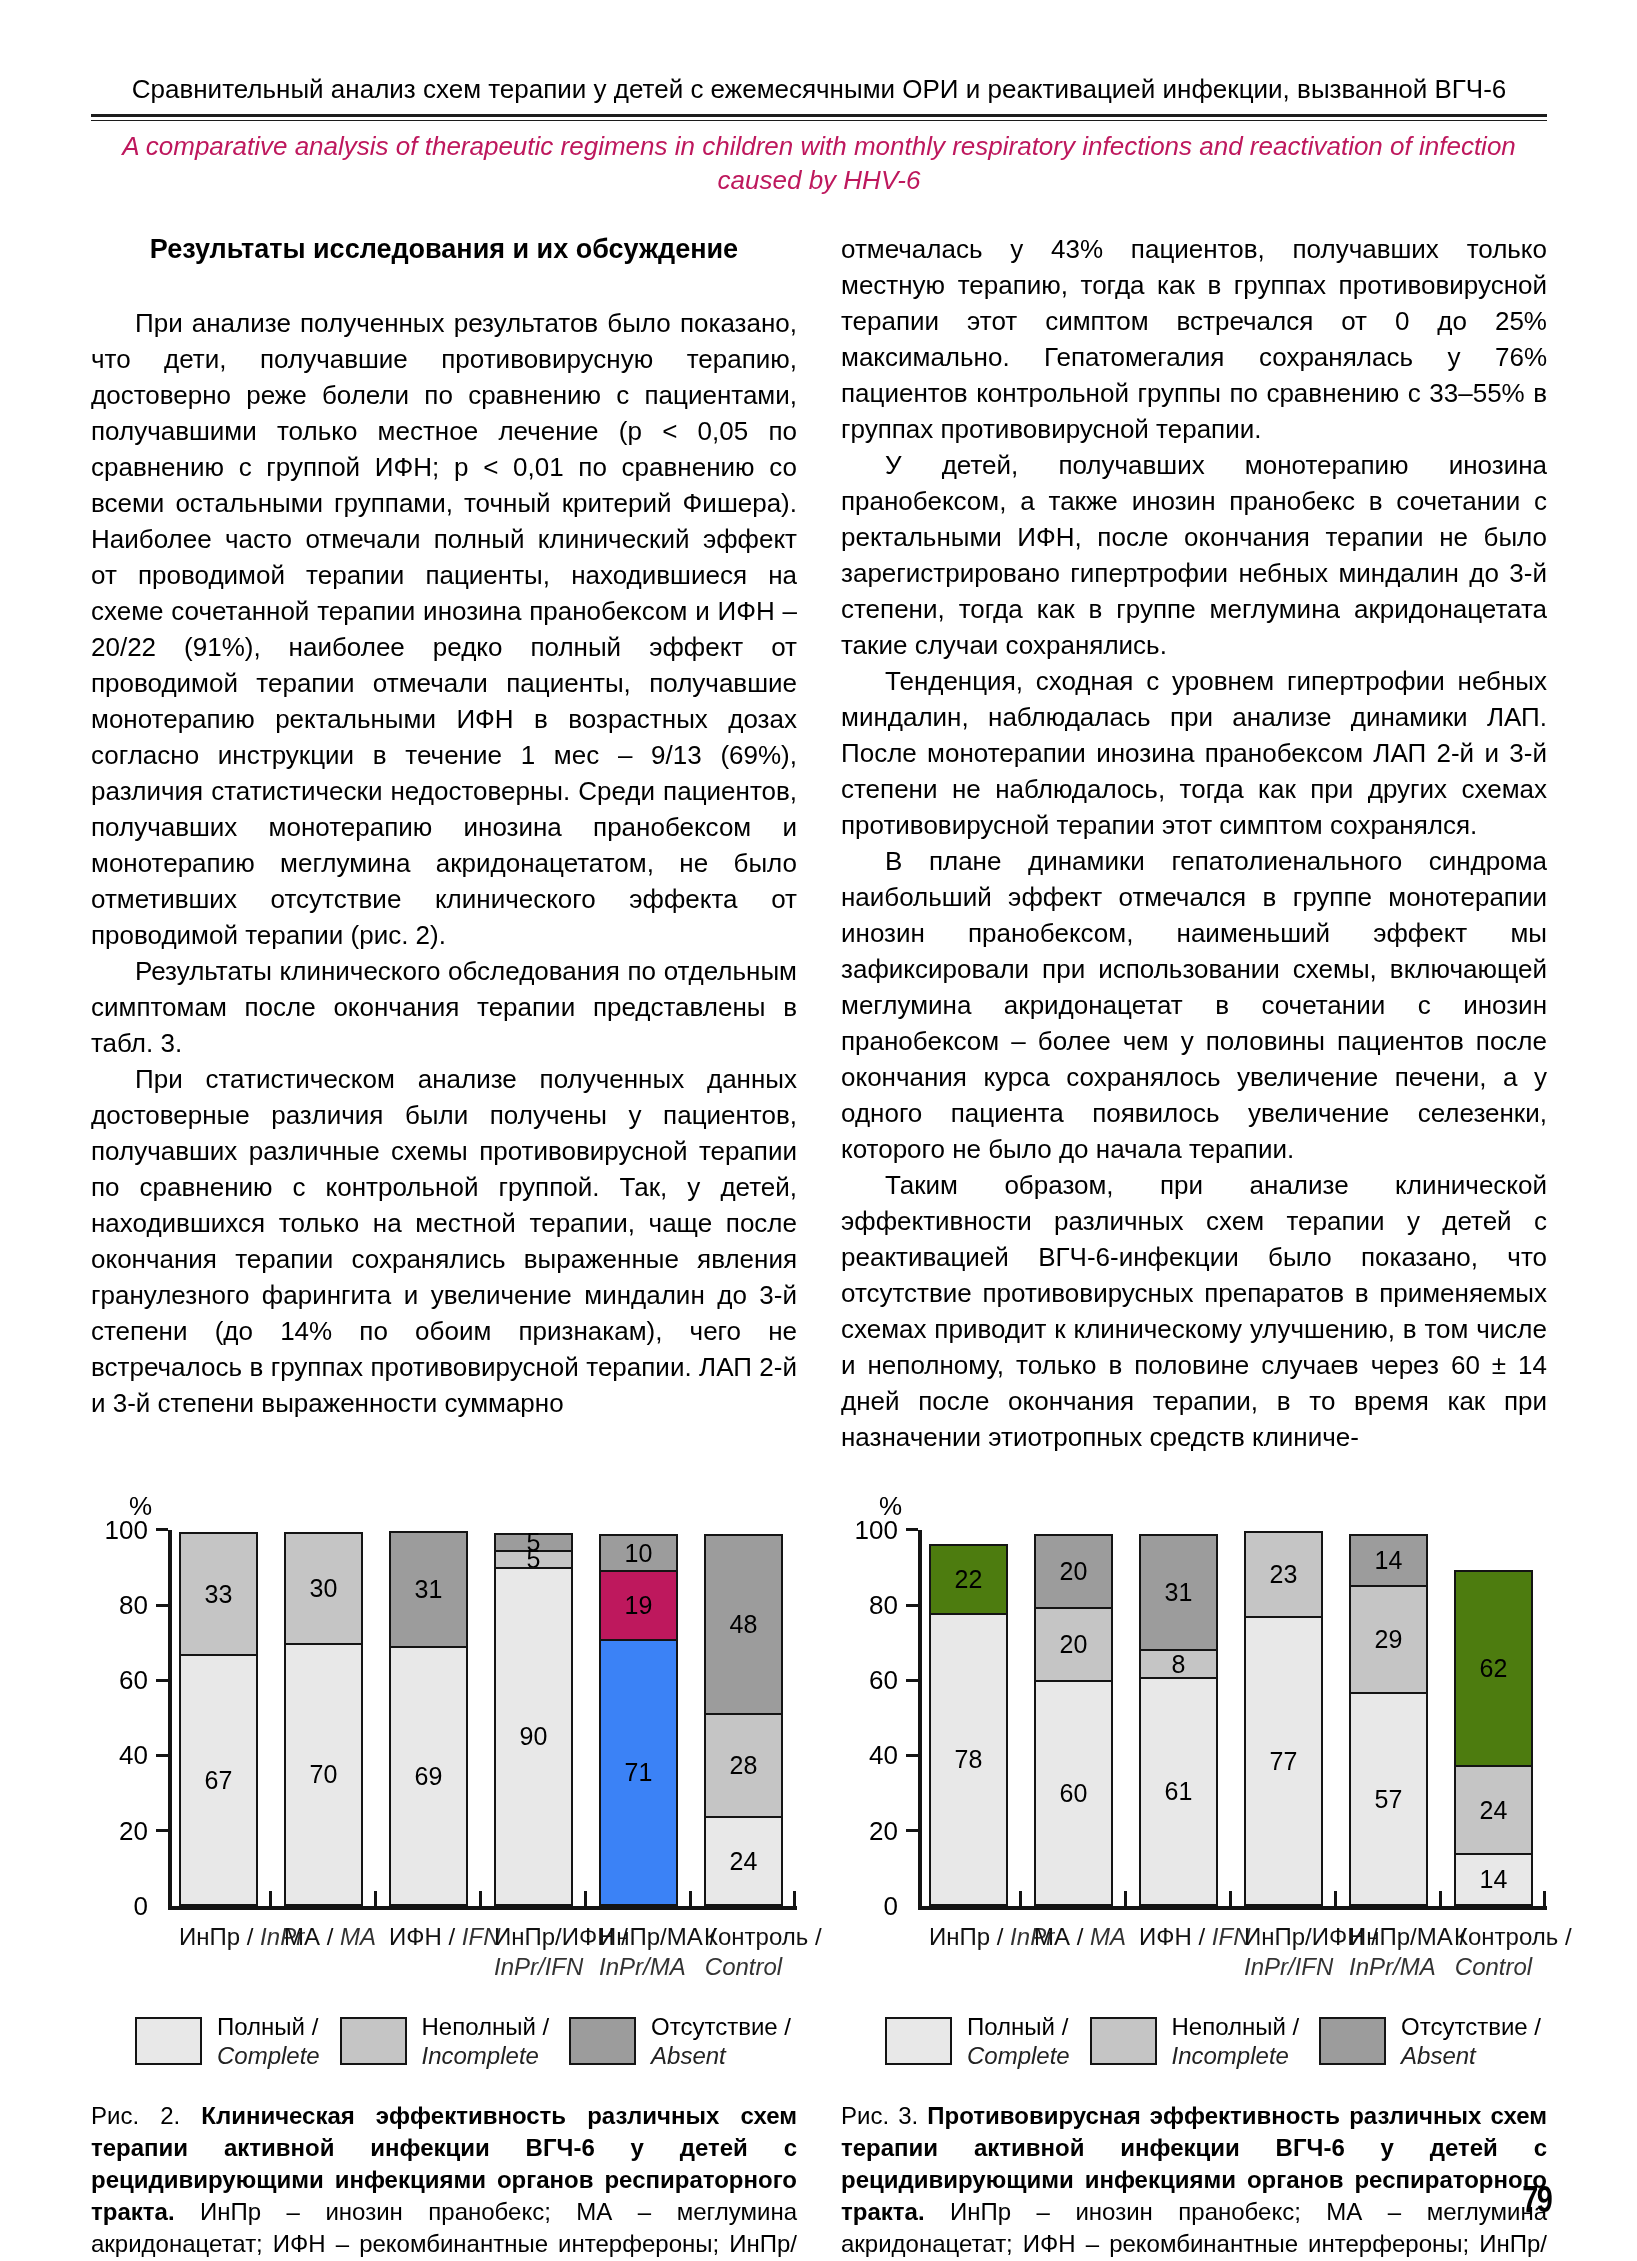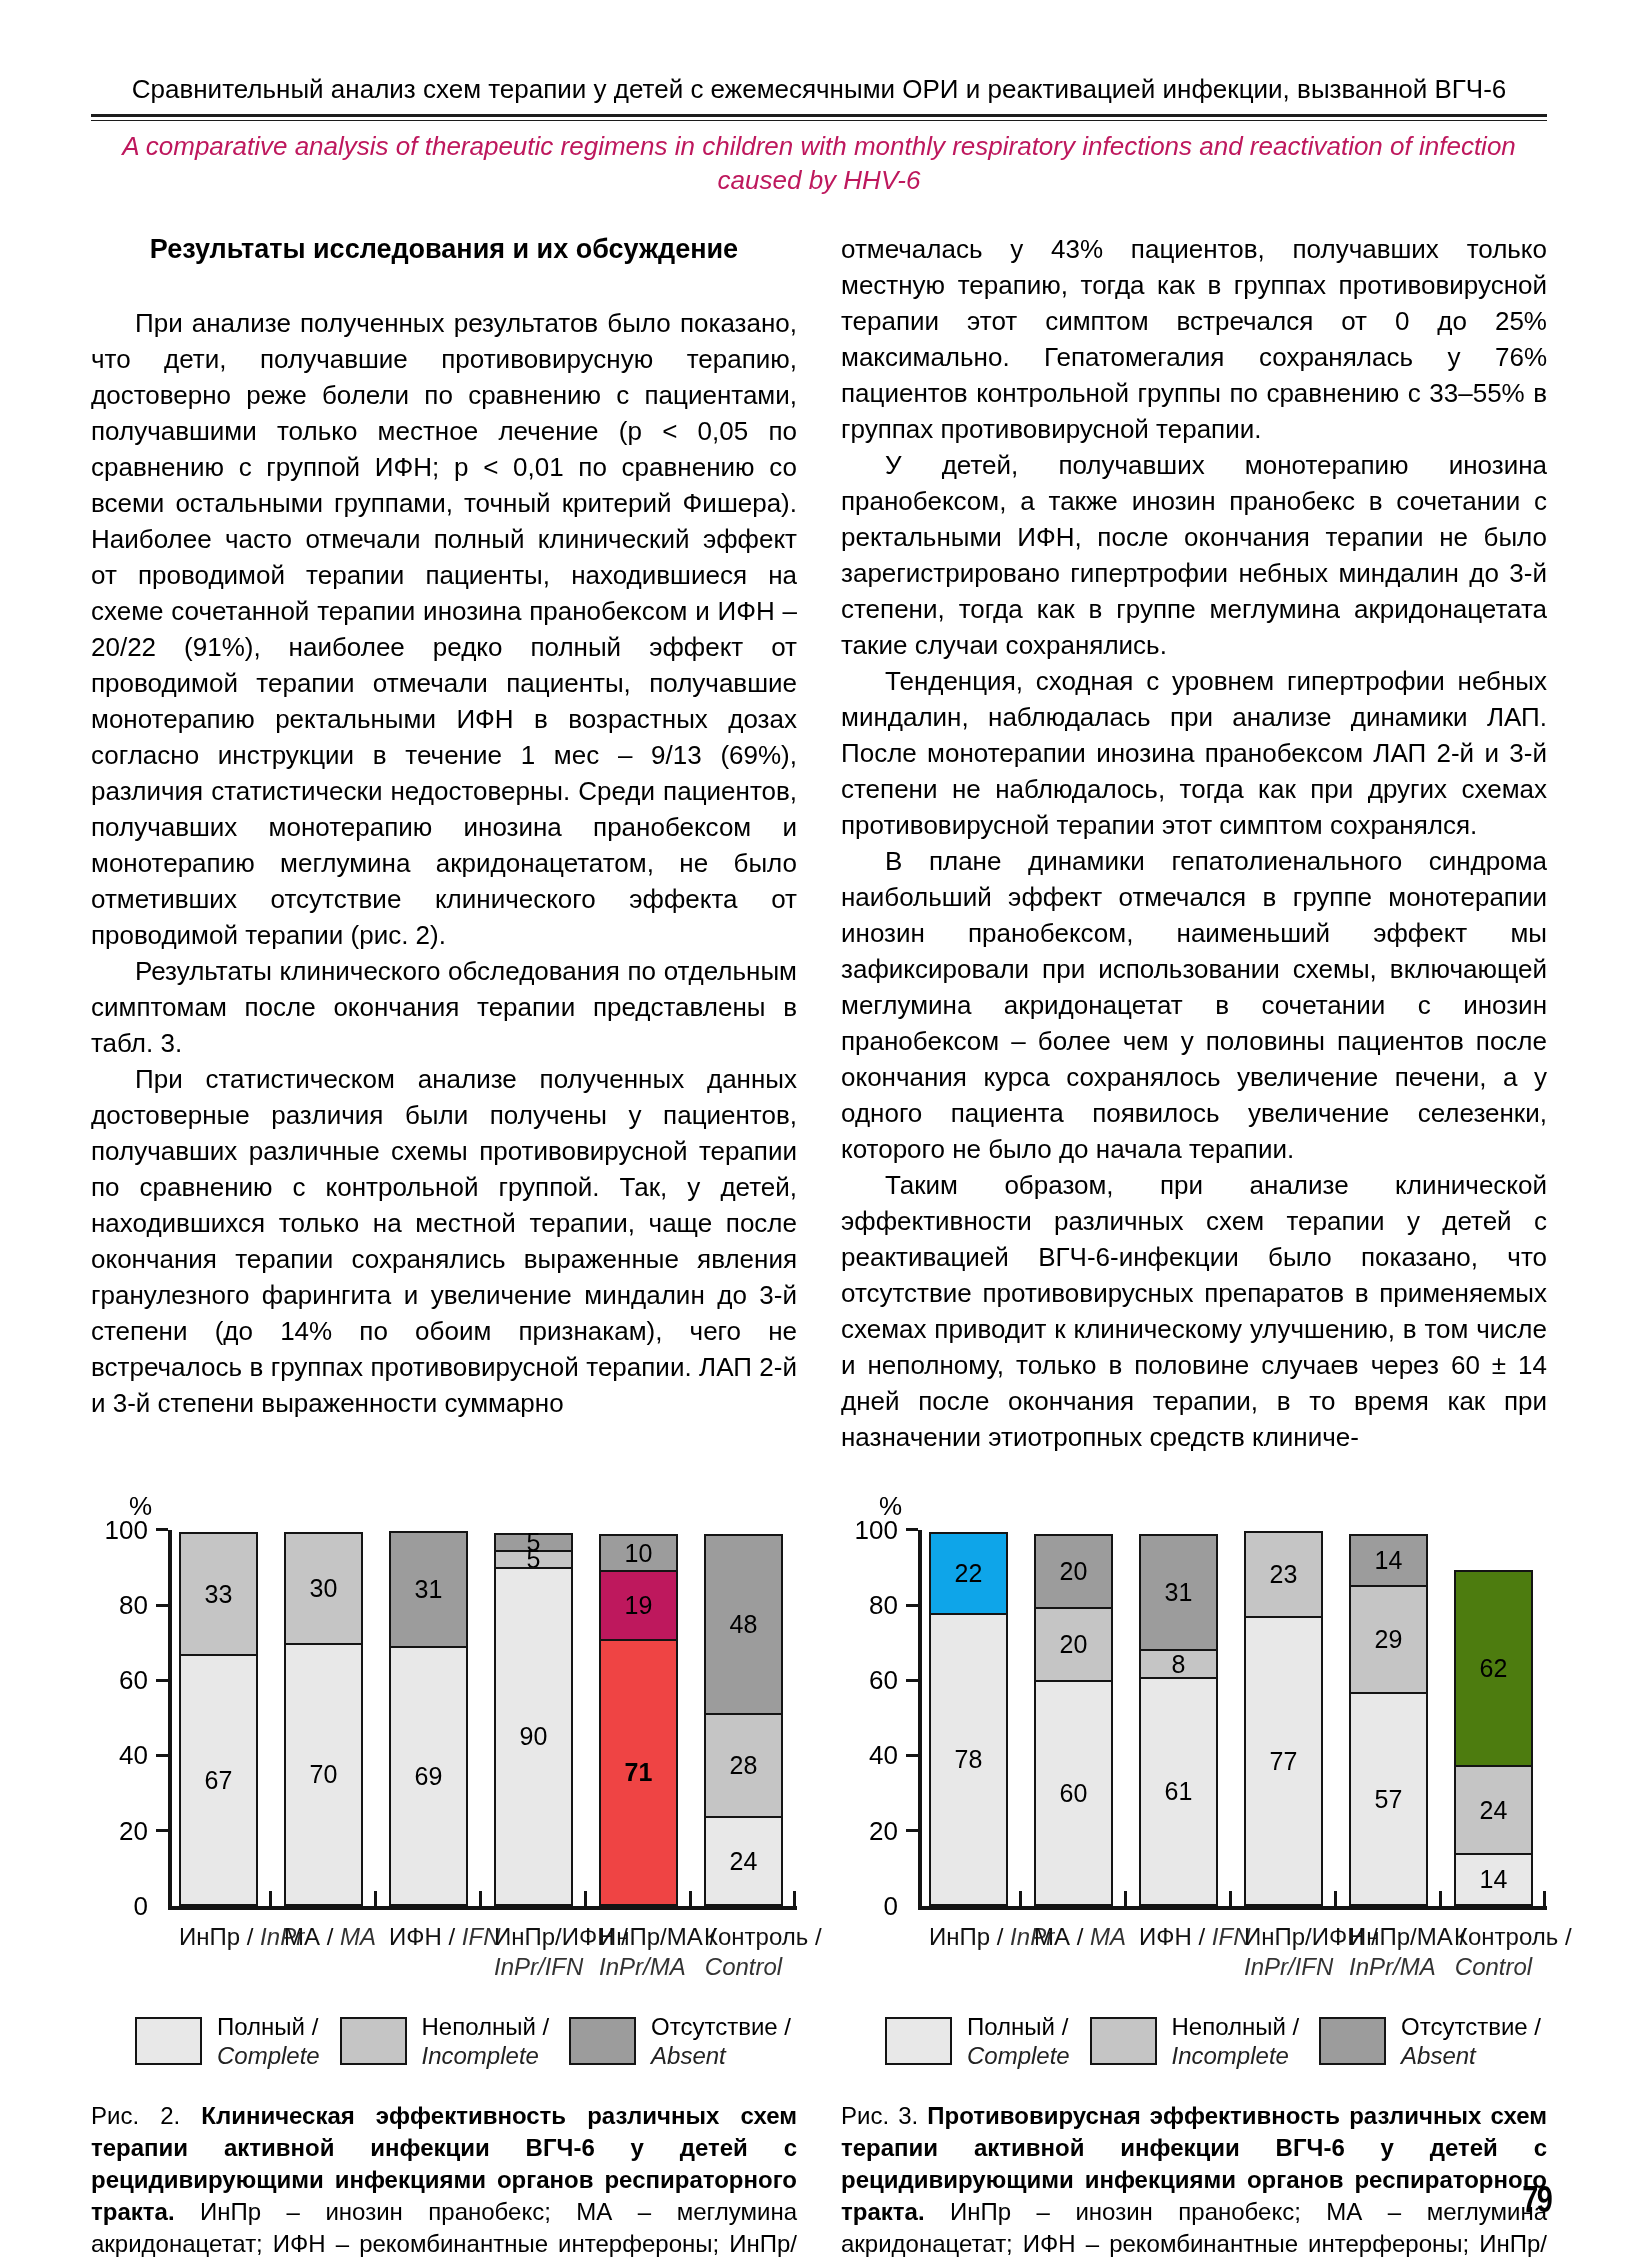--- a/index.html
+++ b/index.html
@@ -111,21 +111,21 @@
             <div class="bar">
               <div class="seg" style="height: 260px; background: rgb(232, 232, 232);">69</div>
               <div class="seg" style="height: 117px; background: rgb(156, 156, 156);">31</div>
             </div>
             <div class="bar">
               <div class="seg" style="height: 339px; background: rgb(232, 232, 232);">90</div>
               <div class="seg" style="height: 19px; background: rgb(197, 197, 197);">5</div>
               <div class="seg" style="height: 19px; background: rgb(156, 156, 156);">5</div>
             </div>
             <div class="bar">
-              <div class="seg" style="height: 267px; background: #ef4444; font-weight: bold;">71</div>
+              <div class="seg" style="height: 267px; background: #3b82f6;">71</div>
               <div class="seg" style="height: 71px; background: #be185d;">19</div>
               <div class="seg" style="height: 38px; background: rgb(156, 156, 156);">10</div>
             </div>
             <div class="bar">
               <div class="seg" style="height: 90px; background: rgb(232, 232, 232);">24</div>
               <div class="seg" style="height: 105px; background: rgb(197, 197, 197);">28</div>
               <div class="seg" style="height: 181px; background: rgb(156, 156, 156);">48</div>
             </div>
             <div class="xtick" style="left: 97px;"></div>
             <div class="xtick" style="left: 202px;"></div>
@@ -184,21 +184,21 @@
             <div class="ytick" style="bottom: 149px;"></div>
             <div class="ylab" style="bottom: 138px;">40</div>
             <div class="ytick" style="bottom: 224px;"></div>
             <div class="ylab" style="bottom: 213px;">60</div>
             <div class="ytick" style="bottom: 299px;"></div>
             <div class="ylab" style="bottom: 288px;">80</div>
             <div class="ytick" style="bottom: 375px;"></div>
             <div class="ylab" style="bottom: 363px;">100</div>
             <div class="bar">
               <div class="seg" style="height: 293px; background: rgb(232, 232, 232);">78</div>
-              <div class="seg" style="height: 83px; background: #0ea5e9;">22</div>
+              <div class="seg" style="height: 71px; background: #4d7c0f;">22</div>
             </div>
             <div class="bar">
               <div class="seg" style="height: 226px; background: rgb(232, 232, 232);">60</div>
               <div class="seg" style="height: 75px; background: rgb(197, 197, 197);">20</div>
               <div class="seg" style="height: 75px; background: rgb(156, 156, 156);">20</div>
             </div>
             <div class="bar">
               <div class="seg" style="height: 229px; background: rgb(232, 232, 232);">61</div>
               <div class="seg" style="height: 30px; background: rgb(197, 197, 197);">8</div>
               <div class="seg" style="height: 117px; background: rgb(156, 156, 156);">31</div>

